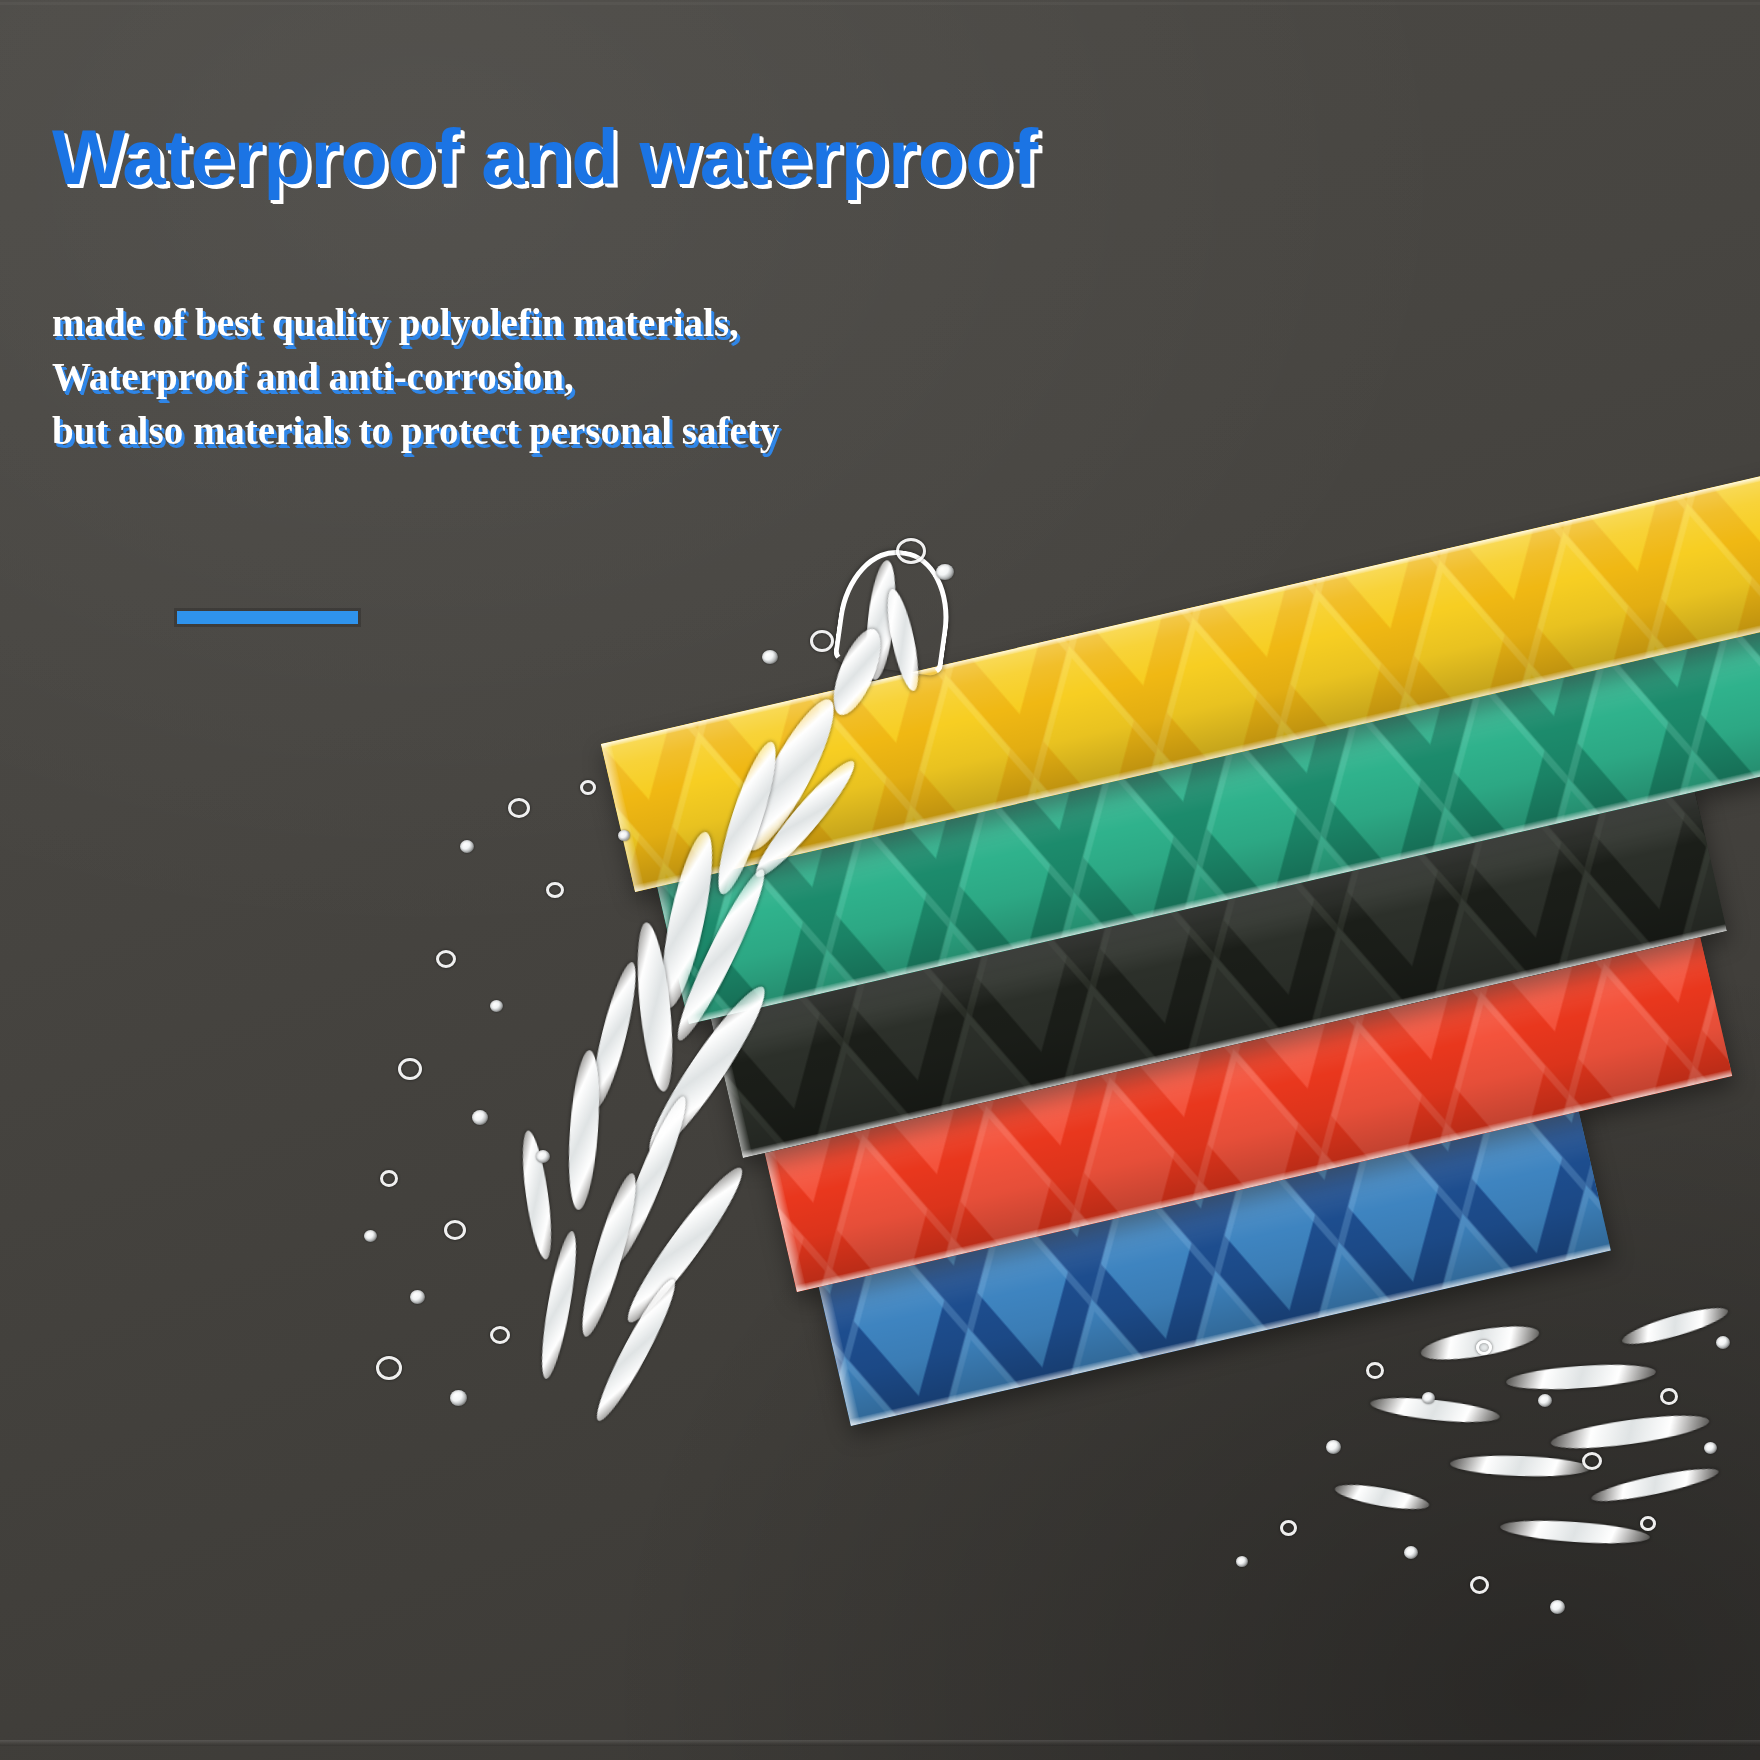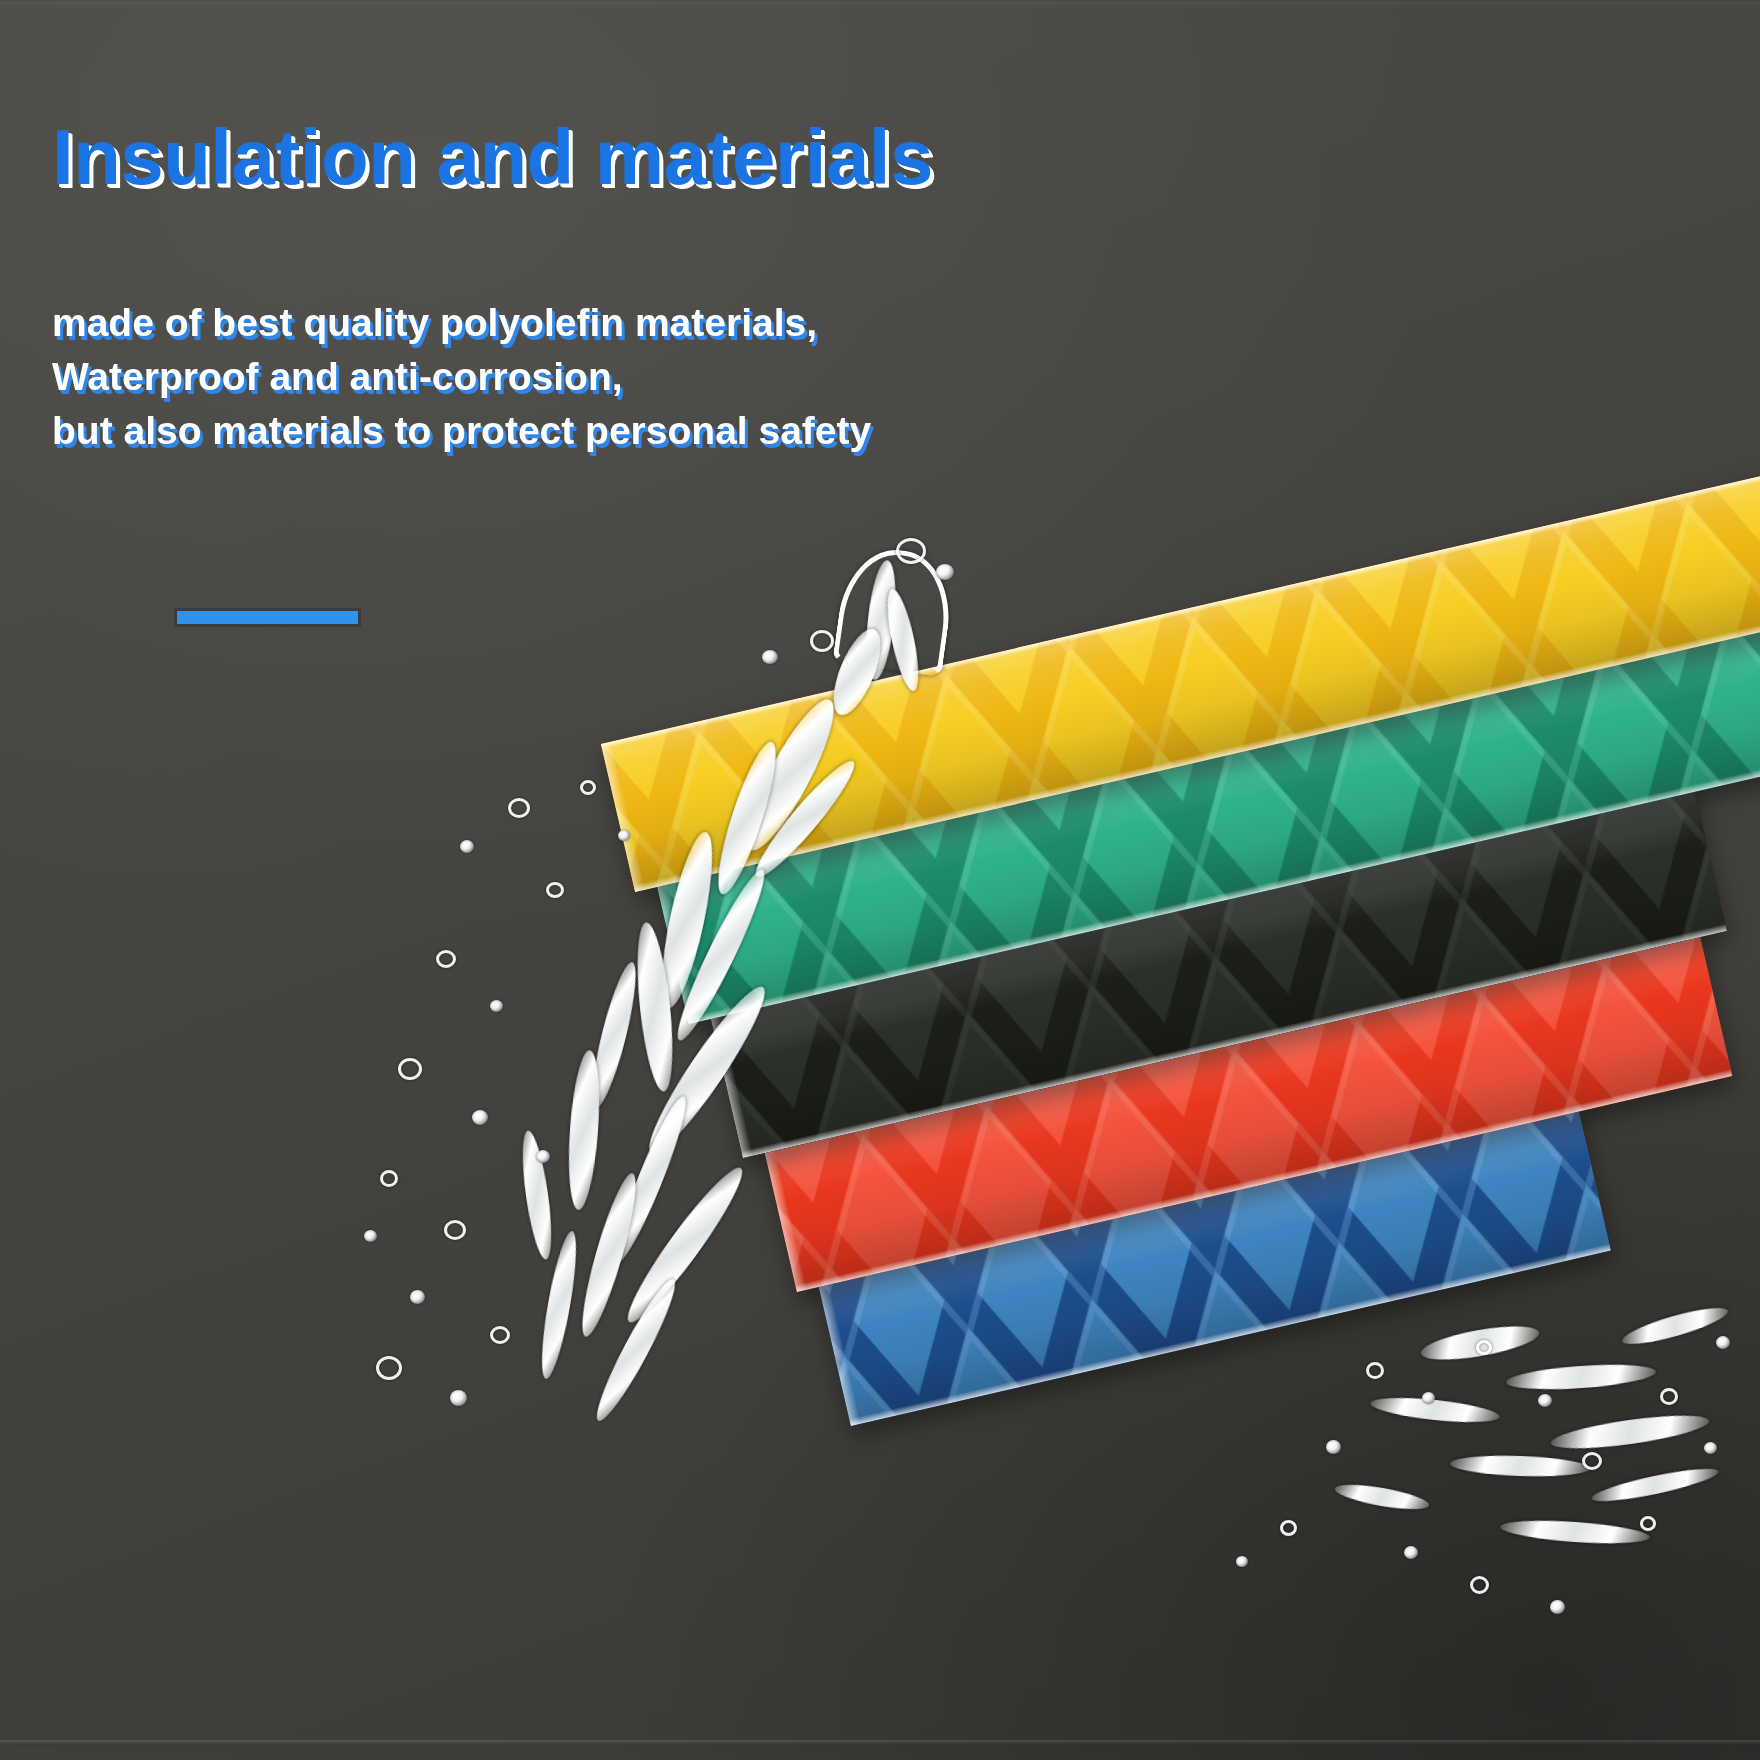--- a/index.html
+++ b/index.html
@@ -244,23 +244,23 @@
       <div class="drop ring" style="left: 160px; top: 250px; width: 17px; height: 16px;"></div>
       <div class="drop" style="left: 284px; top: 276px; width: 14px; height: 13px;"></div>
       <div class="drop ring" style="left: 350px; top: 306px; width: 19px; height: 18px;"></div>
       <div class="drop" style="left: 116px; top: 286px; width: 12px; height: 11px;"></div>
       <div class="drop ring" style="left: 520px; top: 246px; width: 16px; height: 15px;"></div>
       <div class="drop" style="left: 596px; top: 66px; width: 14px; height: 13px;"></div>
       <div class="drop" style="left: 430px; top: 330px; width: 15px; height: 14px;"></div>
     </div>
 
   <div id="copy">
-    <div id="headline" style="color: rgb(27, 116, 228);">Insulation and materials</div>
-
-    <div id="subcopy" style="color: rgb(255, 255, 255); text-shadow: rgb(47, 134, 232) 3px 4px 0px, rgb(47, 134, 232) 2px 3px 0px;">
+    <div id="headline" style="color: rgb(27, 116, 228);">Waterproof and waterproof</div>
+
+    <div id="subcopy" style="color: rgb(255, 255, 255); text-shadow: rgb(47, 134, 232) 3px 4px 0px, rgb(47, 134, 232) 2px 3px 0px; font-family: Liberation Serif, serif;">
       <span class="line">made of best quality polyolefin materials,</span>
       <span class="line">Waterproof and anti-corrosion,</span>
       <span class="line">but also materials to protect personal safety</span>
     </div>
 
     <div id="rule" style="background: rgb(47, 147, 236); width: 181px; height: 13px;"></div>
   </div>
 
   <div id="bg-floorline"></div>
 </div>

